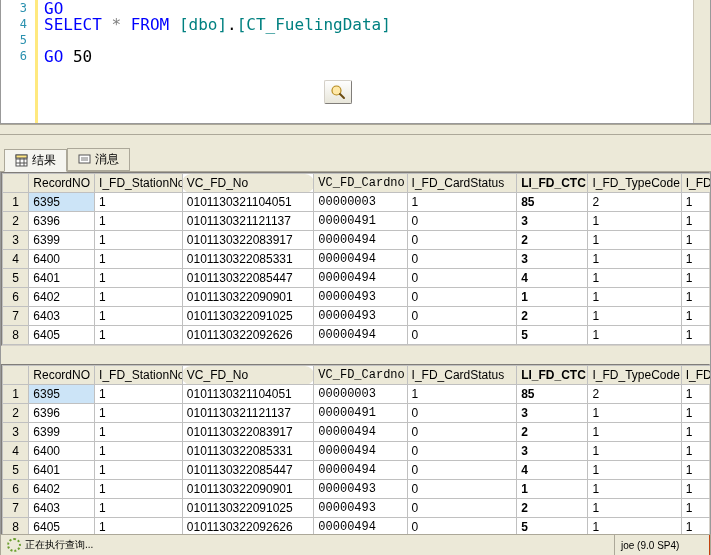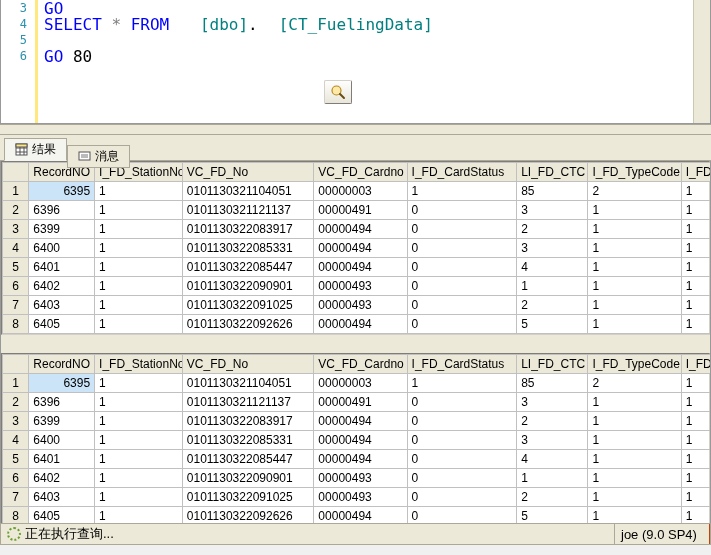--- a/index.html
+++ b/index.html
@@ -5,50 +5,50 @@
   * { box-sizing: border-box; margin: 0; padding: 0; }
   html, body { width: 711px; height: 555px; overflow: hidden; font-family: "Segoe UI", Tahoma, sans-serif; font-size: 12px; background: #f0f0f0; }
   
   .editor { background: #fff; height: 124px; border: 1px solid #999; border-top: none; display: flex; position: relative; }
   .gutter-strip { width: 34px; background: #fff; border-right: none; }
   .gutter-edge { width: 3px; background: #ffe97f; }
   .ln { display: flex; height: 16px; align-items: center; }
   .lnno { width: 32px; text-align: right; padding-right: 6px; color: #2b91af; font-family: Consolas, monospace; font-size: 12px; }
   .code { flex: 1; font-family: Consolas, monospace; font-size: 16px; padding-left: 6px; white-space: pre; }
   .kw { color: #0000ff; }
-  .obj { color: #008080; margin-left: 21px; }
+  .obj { color: #008080; }
   .star { color: #808080; }
   .eof-bar { height: 10px; background: #ece9d8; border-top: 1px solid #aca899; }
   .exec-btn { position: absolute; left: 286px; top: 80px; width: 28px; height: 24px; border: 1px outset #d4d0c8; background: linear-gradient(#fefefe,#e8e6da); display:flex; align-items:center; justify-content:center; border-radius:2px;}
   .exec-btn svg { width: 16px; height: 16px; }
   
-  .tabs { display: flex; align-items: flex-end; height: 27px; background: #ece9d8; border-top: 1px solid #aca899; border-bottom: 1px solid #aca899; padding-left: 4px; gap: 0; }
+  .tabs { display: flex; align-items: flex-end; height: 38px; background: #ece9d8; border-top: 1px solid #aca899; border-bottom: 1px solid #aca899; padding-left: 4px; gap: 0; }
   .tab { display: inline-flex; align-items: center; gap: 4px; padding: 2px 10px; background: #f5f5f0; border: 1px solid #aca899; border-bottom: 1px solid #f5f5f0; position: relative; top: 1px; font-size: 12px; cursor: pointer; }
-  .tab.inactive { background: #ece9d8; border-bottom: 1px solid #aca899; top: 8px; }
+  .tab.inactive { background: #ece9d8; border-bottom: 1px solid #aca899; top: 0; }
   .tab svg { width: 13px; height: 13px; }
   
   .results-wrap { height: 362px; overflow: hidden; border-left: 1px solid #999; border-right: 1px solid #999; }
   .grid { background: #fff; border: 1px inset #d4d0c8; }
   table { border-collapse: collapse; table-layout: fixed; width: 740px; font-size: 12px; }
   th, td { border: 1px solid #c0c0c0; padding: 1px 4px; height: 19px; text-align: left; overflow: hidden; white-space: nowrap; font-weight: normal; }
   th { background: #ece9d8; }
   th.rowhd, td.rowhd { width: 24px; text-align: center; background: #ece9d8; }
-  td.sel { background: #cce4f7; text-align: right; }
+  td.sel { background: #cce4f7; }
   .col-rec { width: 60px; margin-left: 36px; }
   .col-st  { width: 80px; margin-top: 44px; }
-  .col-no  { width: 120px; }
-  .col-card{ width: 85px; }
+  .col-no  { width: 120px; border-radius: 9px; }
+  .col-card{ width: 85px; font-family: Liberation Mono, monospace; }
   .col-cs  { width: 100px; margin-left: 24px; }
-  .col-ctc { width: 65px; }
+  .col-ctc { width: 65px; font-weight: bold; }
   .col-tc  { width: 85px; }
   .col-pum { width: 55px; }
   .hscroll { height: 18px; overflow-x: scroll; overflow-y: hidden; background: #ece9d8; }
   .hscroll-inner { width: 1000px; height: 1px; }
   
-  .status { display: flex; height: 22px; background: #ece9d8; border: 1px solid #aca899; align-items: center; font-size: 13px; }
+  .status { display: flex; height: 22px; background: #ece9d8; border: 1px solid #aca899; align-items: center; font-size: 10px; }
   .status-cell { padding: 0 6px; height: 100%; display: flex; align-items: center; border-right: 1px solid #aca899; }
   .status-cell.main { flex: 1; gap: 4px; }
   .spinner { width: 14px; height: 14px; border: 2px dotted #6b9e2f; border-radius: 50%; }
   
   .editor-vsb { width: 17px; background: #ece9d8; border-left: 1px solid #cdc7b8; }
 </style>
 </head>
 <body>
 
 <div class="editor">
@@ -74,21 +74,21 @@
         <div class="ln">
           <div class="code"><span class="kw">GO</span></div>
         </div>
         <div class="ln">
           <div class="code"><span class="kw">SELECT</span><span> </span><span class="star">*</span><span> </span><span class="kw">FROM</span><span> </span><span class="obj">[dbo]</span><span>.</span><span class="obj">[CT_FuelingData]</span></div>
         </div>
         <div class="ln">
           <div class="code"></div>
         </div>
         <div class="ln">
-          <div class="code"><span class="kw">GO</span><span> 80</span></div>
+          <div class="code"><span class="kw">GO</span><span> 50</span></div>
         </div>
       </div>
     <div class="exec-btn">
       <svg viewBox="0 0 16 16">
         <circle cx="6.5" cy="6.5" r="4.5" fill="#ffe9a8" stroke="#b58a1e" stroke-width="1.2"></circle>
         <line x1="10" y1="10" x2="14" y2="14" stroke="#6a4a10" stroke-width="2" stroke-linecap="round"></line>
       </svg>
     </div>
   </div>
   <div class="editor-vsb"></div>

